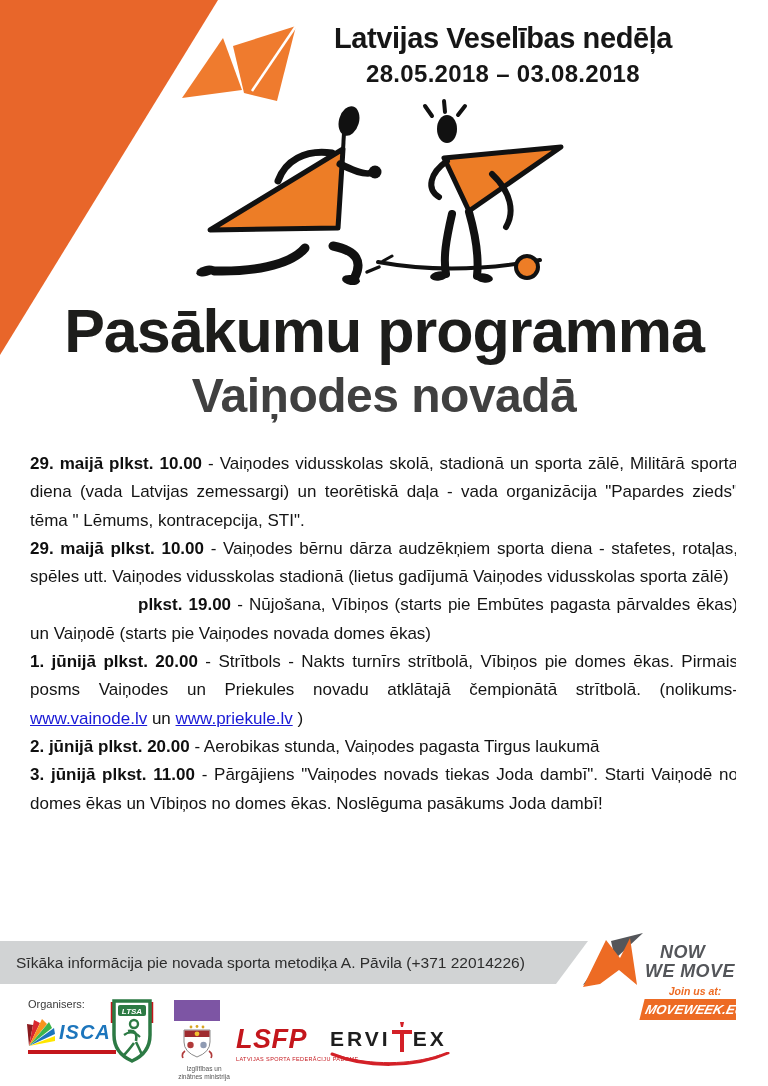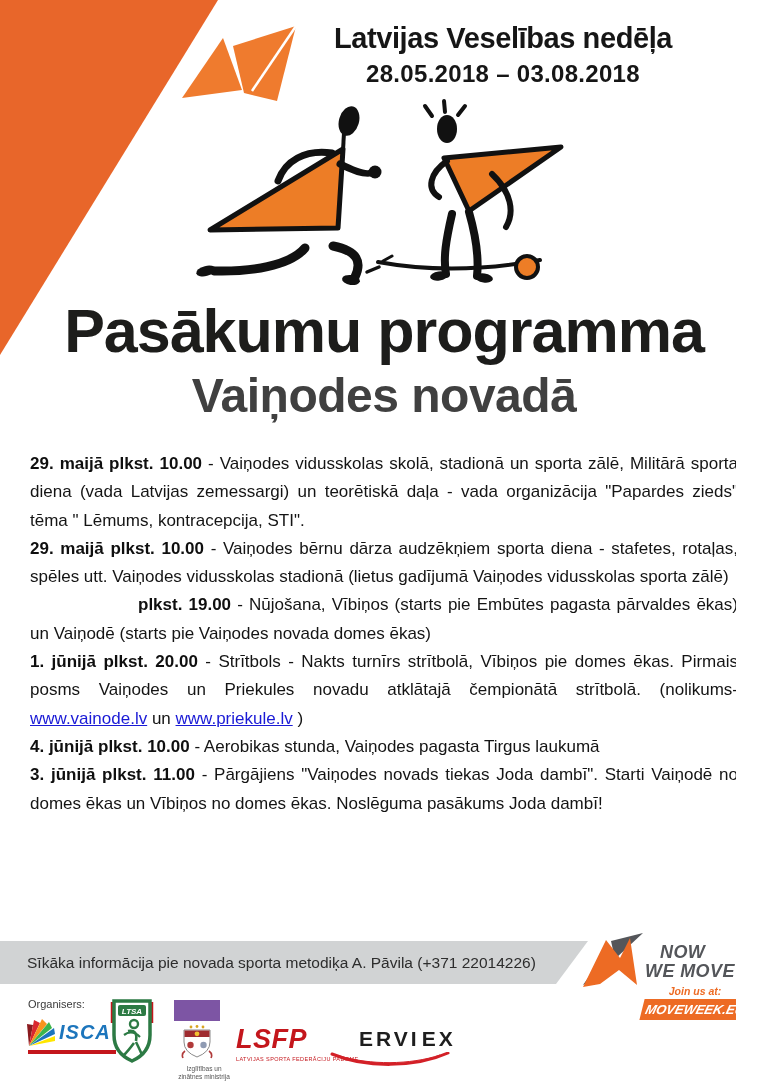--- a/index.html
+++ b/index.html
@@ -36,21 +36,21 @@
     font-size:17px; line-height:28.3px; text-align:justify; color:#141414;
   }
   .program p { margin:0; }
   .program p.indent { text-indent:108px; }
   .program b { font-weight:bold; color:#0f0f0f; }
   .program a { color:#1a1ad6; text-decoration:underline; cursor:pointer; }
   
   .graybar {
     position:absolute; left:0; top:941px; width:588px; height:43px;
     background:#d1d3d4; clip-path:polygon(0 0, 100% 0, calc(100% - 32px) 100%, 0 100%);
-    display:flex; align-items:center; padding-left:27px;
+    display:flex; align-items:center; padding-left:16px;
     font-size:15.5px; color:#2d2d2d;
   }
   
   .nwm-icon { position:absolute; left:577px; top:933px; width:78px; height:60px; }
   .nwm-now {
     position:absolute; left:660px; top:942px;
     font-size:18px; font-weight:bold; font-style:italic; color:#54565a; letter-spacing:0.4px;
   }
   .nwm-wemove {
     position:absolute; left:645px; top:961px;
@@ -82,21 +82,21 @@
   .ministry-caption {
     margin-top:2px; width:60px; text-align:center;
     font-size:6.5px; line-height:7.5px; color:#555555;
   }
   .lsfp { position:absolute; left:236px; top:1024px; width:110px; }
   .lsfp-word {
     font-size:27px; font-weight:bold; font-style:italic; color:#c4161c; letter-spacing:0.5px;
   }
   .lsfp-caption { margin-top:1px; font-size:5.5px; letter-spacing:0.4px; color:#c4161c; white-space:nowrap; }
   .ervitex { position:absolute; left:330px; top:1022px; width:124px; }
-  .ervitex-row { display:flex; align-items:flex-end;margin-left:29px; }
+  .ervitex-row { display:flex; align-items:flex-end; }
   .ervitex-letters {
     font-size:21px; font-weight:bold; color:#1e1e1e; letter-spacing:3px; line-height:30px;
   }
   .ervitex-t { width:20px; height:32px; margin:0 1px; }
   .ervitex-swoosh { margin-top:-4px; width:120px; height:16px; }
 </style>
 </head>
 <body>
 
 <div class="page">
@@ -150,21 +150,21 @@
   </svg>
 
   <div class="page-title">Pasākumu programma</div>
   <div class="page-subtitle">Vaiņodes novadā</div>
 
   <div class="program">
     <p><b>29. maijā plkst. 10.00</b><span> - Vaiņodes vidusskolas skolā, stadionā un sporta zālē, Militārā sporta diena (vada Latvijas zemessargi) un teorētiskā daļa - vada organizācija "Papardes zieds" tēma " Lēmums, kontracepcija, STI".</span></p>
     <p><b>29. maijā plkst. 10.00</b><span> - Vaiņodes bērnu dārza audzēkņiem sporta diena - stafetes, rotaļas, spēles utt. Vaiņodes vidusskolas stadionā (lietus gadījumā Vaiņodes vidusskolas sporta zālē)</span></p>
     <p class="indent"><b>plkst. 19.00</b><span> - Nūjošana, Vībiņos (starts pie Embūtes pagasta pārvaldes ēkas) un Vaiņodē (starts pie Vaiņodes novada domes ēkas)</span></p>
     <p><b>1. jūnijā plkst. 20.00</b><span> - Strītbols - Nakts turnīrs strītbolā, Vībiņos pie domes ēkas. Pirmais posms Vaiņodes un Priekules novadu atklātajā čempionātā strītbolā. (nolikums- </span><a>www.vainode.lv</a><span> un </span><a>www.priekule.lv</a><span> )</span></p>
-    <p><b>4. jūnijā plkst. 10.00</b><span> - Aerobikas stunda, Vaiņodes pagasta Tirgus laukumā</span></p>
+    <p><b>2. jūnijā plkst. 20.00</b><span> - Aerobikas stunda, Vaiņodes pagasta Tirgus laukumā</span></p>
     <p><b>3. jūnijā plkst. 11.00</b><span> - Pārgājiens "Vaiņodes novads tiekas Joda dambī". Starti Vaiņodē no domes ēkas un Vībiņos no domes ēkas. Noslēguma pasākums Joda dambī!</span></p>
   </div>
 
   <div class="graybar">
     <span>Sīkāka informācija pie novada sporta metodiķa A. Pāvila (+371 22014226)</span>
   </div>
 
   <svg class="nwm-icon" viewBox="0 0 78 60">
     <polygon points="34,8 66,0 38,26" fill="#54565a"></polygon>
     <polygon points="6,52 16,38 20,45" fill="#54565a"></polygon>

